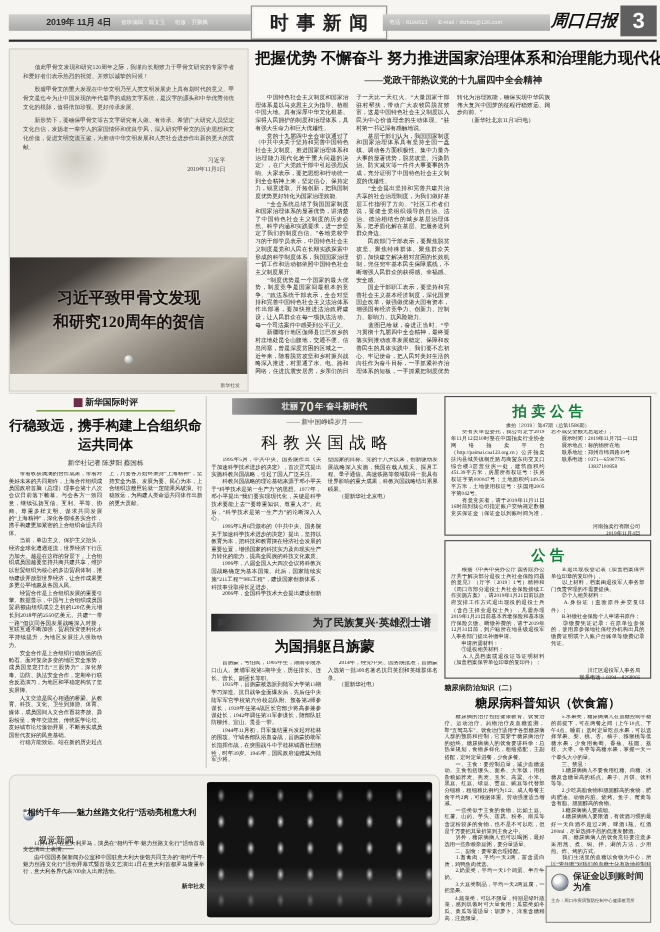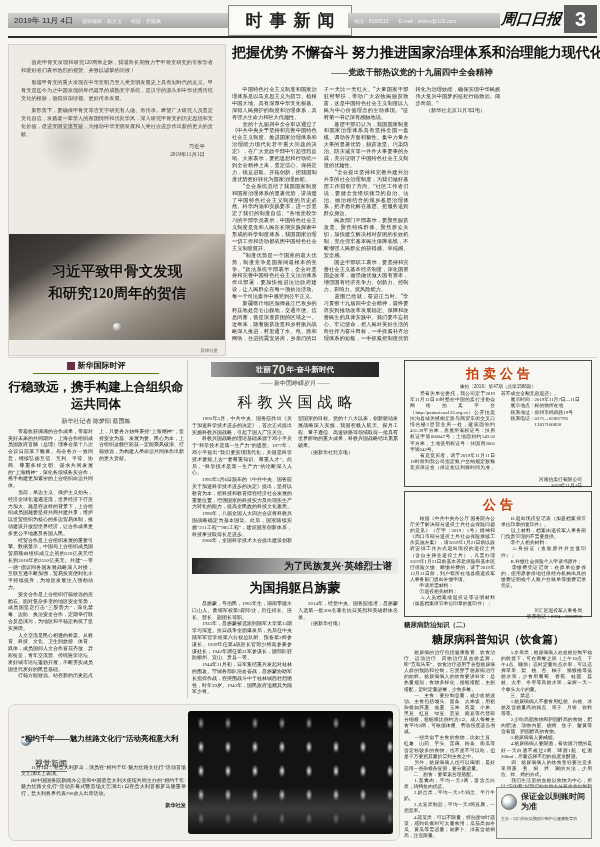--- a/index.html
+++ b/index.html
@@ -7,21 +7,21 @@
     width:600px;height:847px;position:relative;overflow:hidden;
     background:#f6f5f1;
     font-family:"Liberation Sans","DejaVu Sans",sans-serif;
     color:#1c1c1c;
   }
   .serif{font-family:"Liberation Serif","DejaVu Serif",serif;}
   
   .mast-bar{position:absolute;height:15px;background:linear-gradient(#cfcfcd,#a9a9a7);display:flex;align-items:center;}
   .bar-left{left:8px;top:13px;width:222px;padding:0 6px;gap:9px;box-sizing:border-box;}
   .bar-right{left:348px;top:13px;width:152px;padding:0 6px;gap:10px;box-sizing:border-box;}
-  .mast-date{font-size:8px;font-weight:normal;color:#2a2a2a;white-space:nowrap;}
+  .mast-date{font-size:8px;font-weight:bold;color:#2a2a2a;white-space:nowrap;margin-left:28px;}
   .mast-small{font-size:5px;color:#f5f5f5;white-space:nowrap;}
   .section-box{
     position:absolute;left:228px;top:5px;width:122px;height:29px;
     background:#fcfbf8;border:1px solid #8a8a88;box-shadow:0 0 0 2px #f6f5f1 inset;
     display:flex;align-items:center;justify-content:center;
     font-size:17px;font-weight:bold;letter-spacing:7px;text-indent:7px;color:#222;
   }
   .paper-name{
     position:absolute;left:501px;top:8px;width:60px;height:22px;
     font-size:15px;font-weight:bold;font-style:italic;color:#111;
@@ -100,21 +100,21 @@
     background-color:#131313;
     background-image:
       linear-gradient(to bottom,rgba(0,0,0,.6),rgba(0,0,0,0) 22%,rgba(0,0,0,0) 62%,rgba(90,90,90,.55) 80%,rgba(15,15,15,.95)),
       radial-gradient(ellipse 5px 9px at 13px 12px,rgba(245,245,245,.95) 0%,rgba(150,150,150,.4) 50%,transparent 72%);
     background-size:100% 100%,27px 24px;
     background-repeat:no-repeat,repeat;
   }
   
   .boxed{border:1px solid #4a4a4a;box-sizing:border-box;background:#f7f6f2;padding:4px 5px;}
   .auction{position:absolute;left:404px;top:360px;width:188px;height:127px;}
-  .box-title{text-align:center;font-size:13px;font-weight:bold;letter-spacing:4px;text-indent:4px;color:#c2410c;}
+  .box-title{text-align:center;font-size:13px;font-weight:bold;letter-spacing:4px;text-indent:4px;color:#15803d;}
   .aissue{text-align:center;font-size:4.6px;color:#333;margin:1px 0 2px 0;}
   .a-body{height:86px;font-size:4.8px;line-height:6.2px;}
   .a-sign{text-align:right;font-size:4.8px;line-height:6.2px;padding-right:4px;}
   .notice{position:absolute;left:404px;top:491px;width:188px;height:126px;}
   .n-body{height:92px;font-size:4.8px;line-height:6.1px;margin-top:2px;}
   .n-sign{text-align:right;font-size:4.8px;line-height:6.2px;padding-right:4px;}
   
   .diabetes{position:absolute;left:404px;top:621px;width:188px;height:220px;}
   .d-kicker{font-size:6.5px;font-weight:bold;color:#222;}
   .d-title{text-align:center;font-size:11px;font-weight:bold;margin:2px 0 3px 0;color:#111;}

